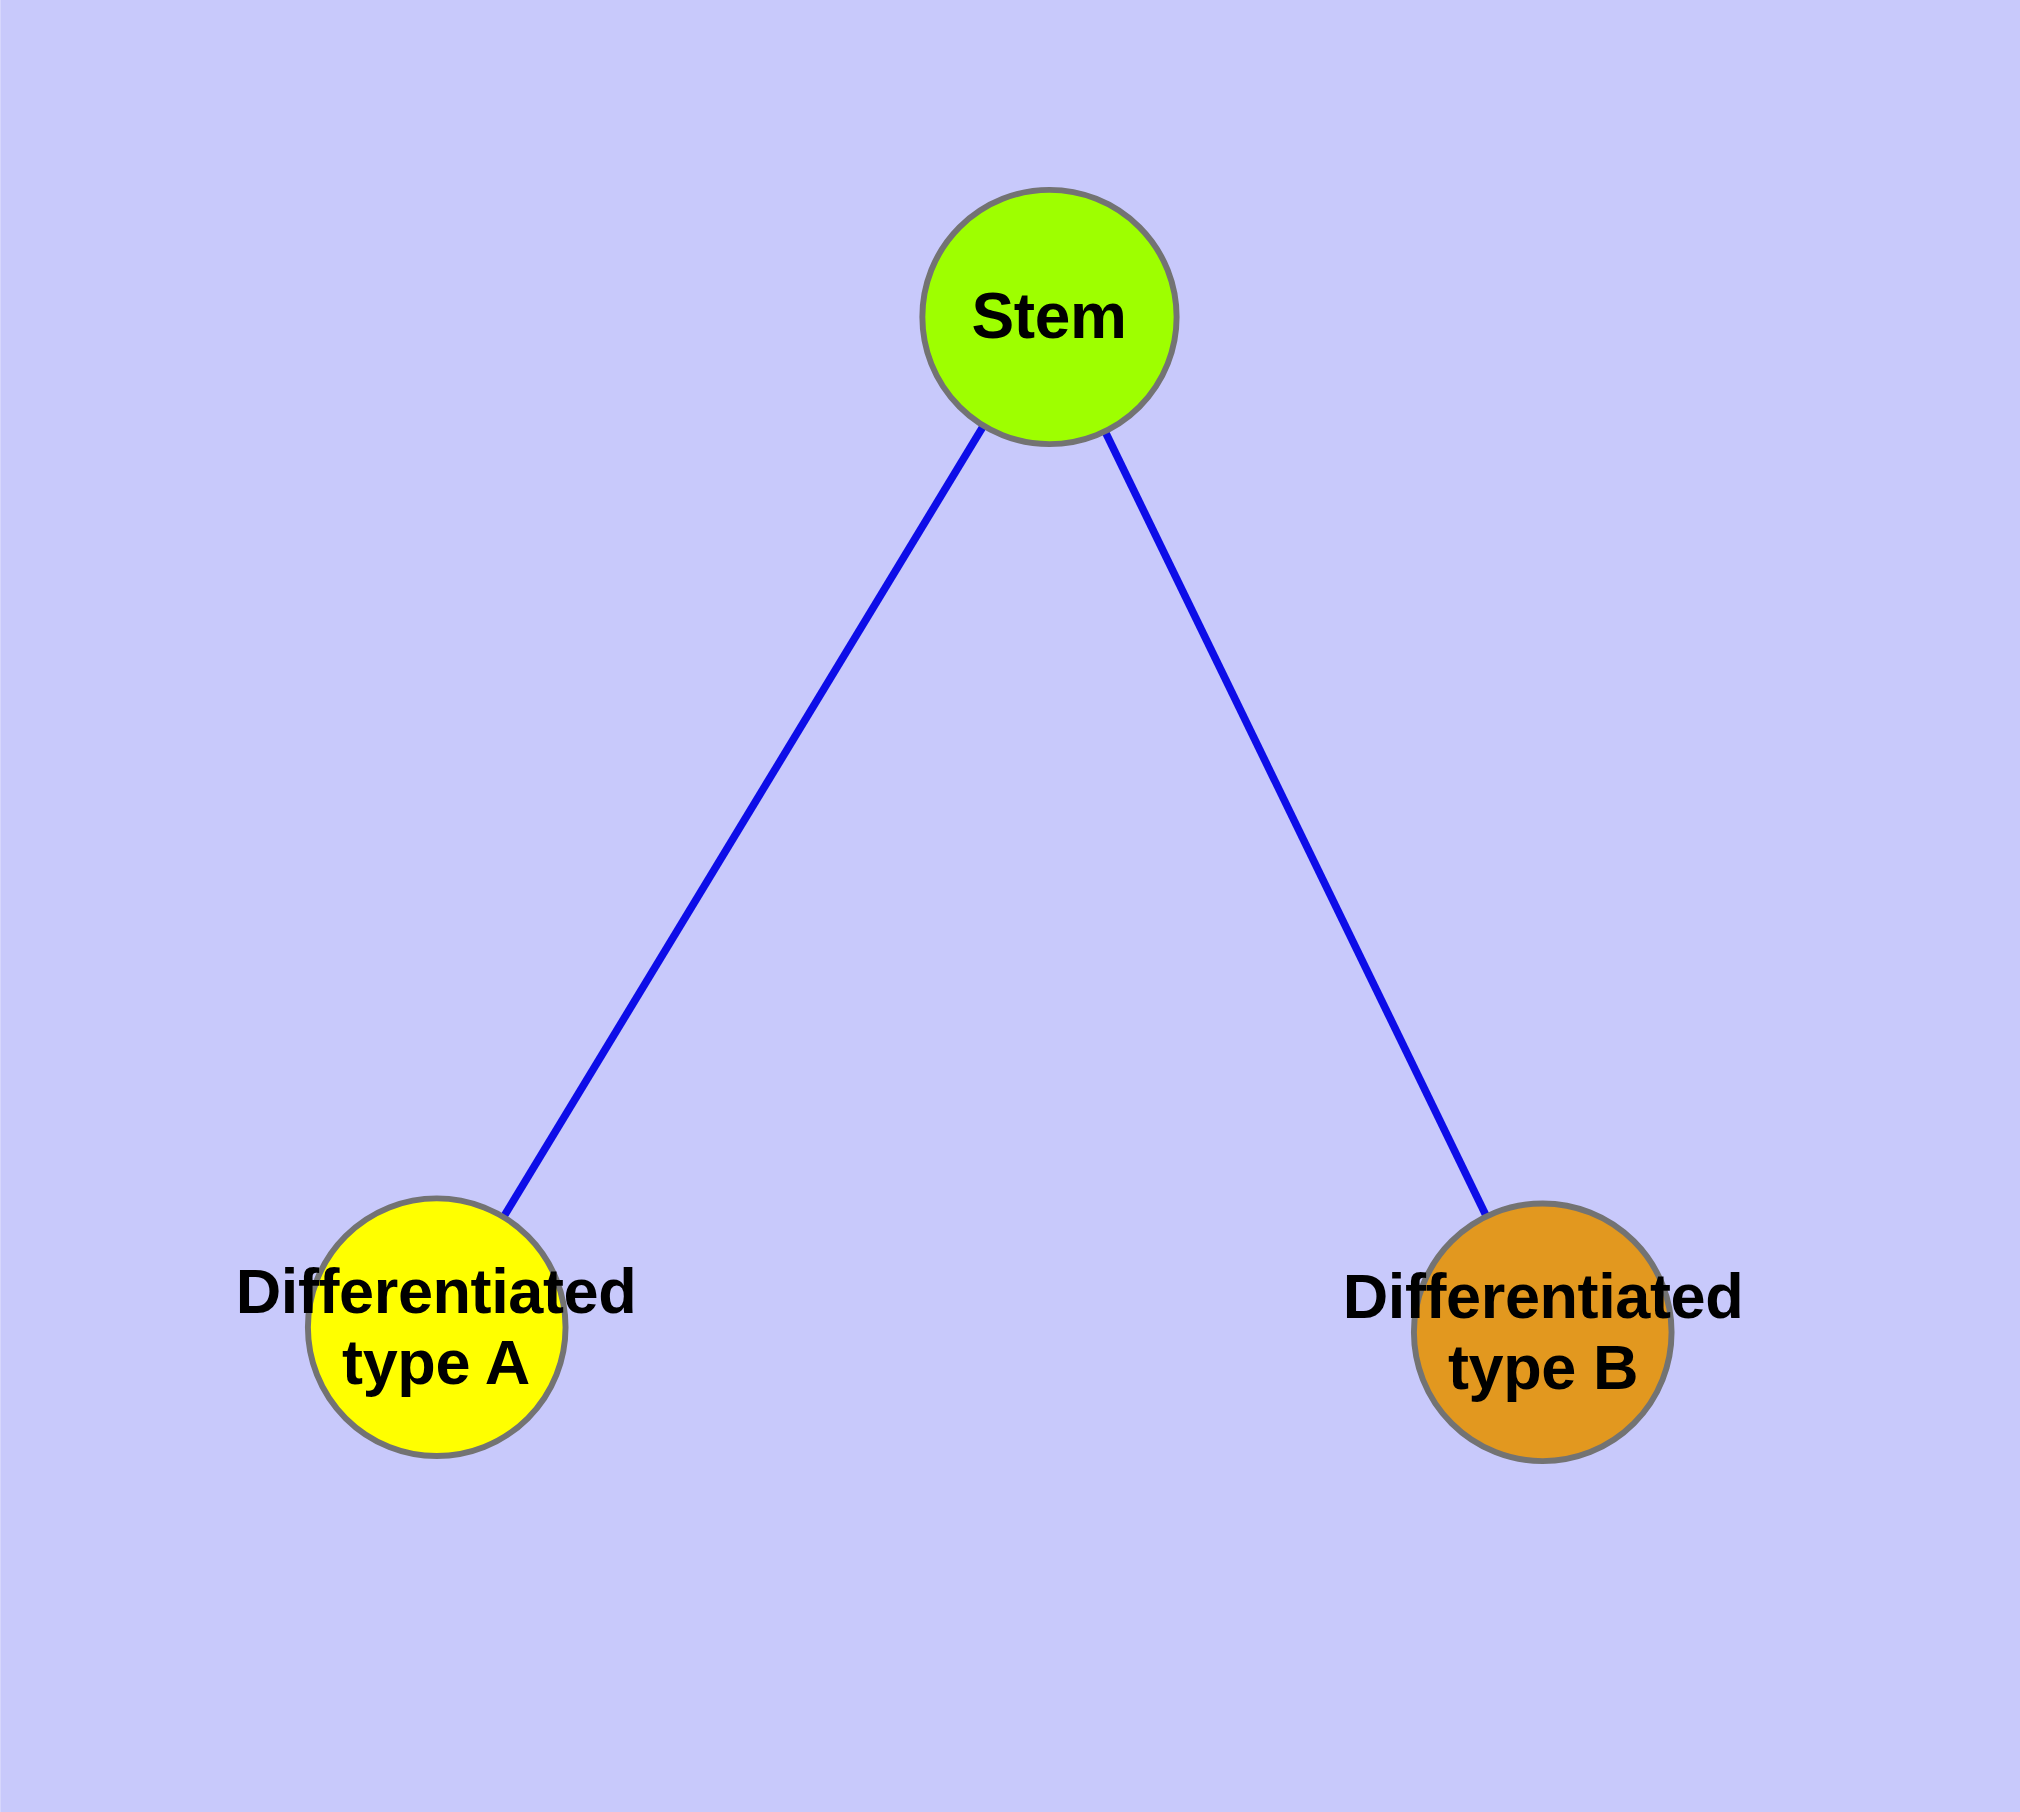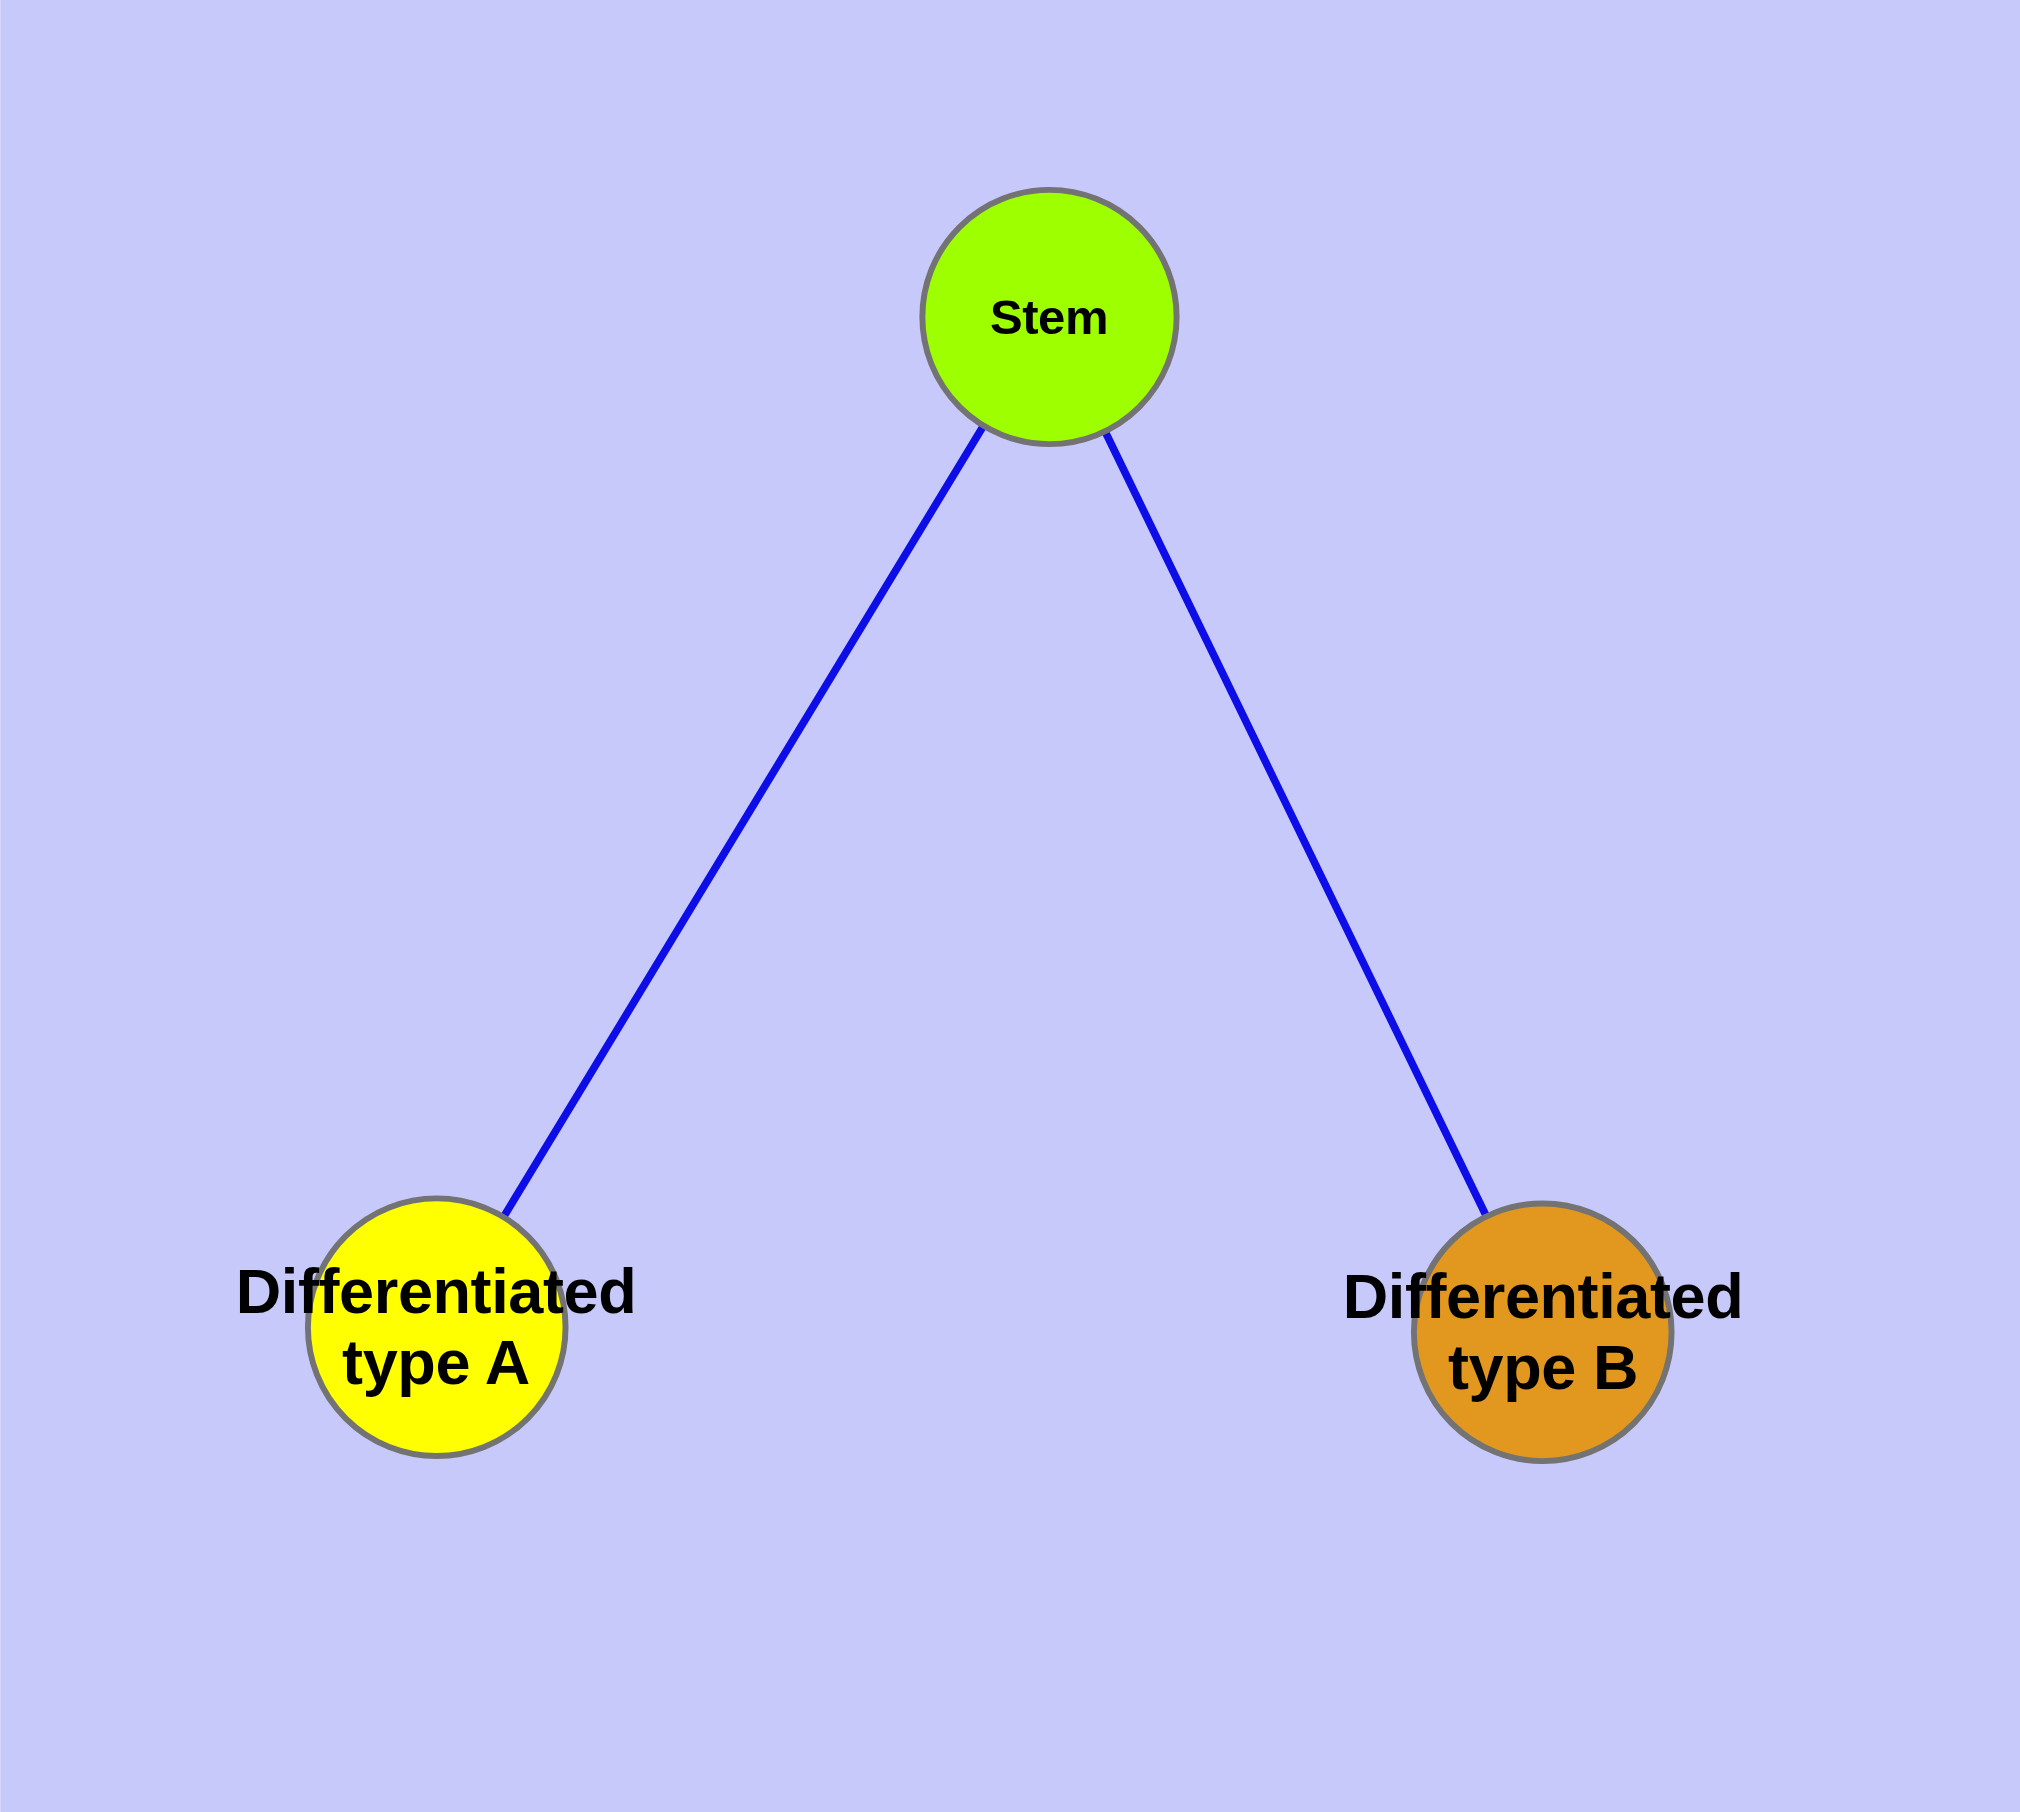--- a/index.html
+++ b/index.html
@@ -36,21 +36,21 @@
     font-family: "Liberation Sans", sans-serif;
     font-weight: bold;
     text-align: center;
     white-space: pre;
     line-height: 1.12;
     letter-spacing: -0.4px;
     transform: translate(-50%, -50%);
     pointer-events: none;
     user-select: none;
   }
-  .label-stem   { font-size: 49px; }
+  .label-stem   { font-size: 64px; }
   .label-type-a { font-size: 63px; }
   .label-type-b { font-size: 63px; }
 </style>
 </head>
 <body>
 
 <div id="canvas" style="width: 2021px; height: 1812px;">
   <div id="graph-surface">
 
     <svg class="graph-svg" viewBox="0 0 2384 2138" style="width: 2021px; height: 1812px;">

